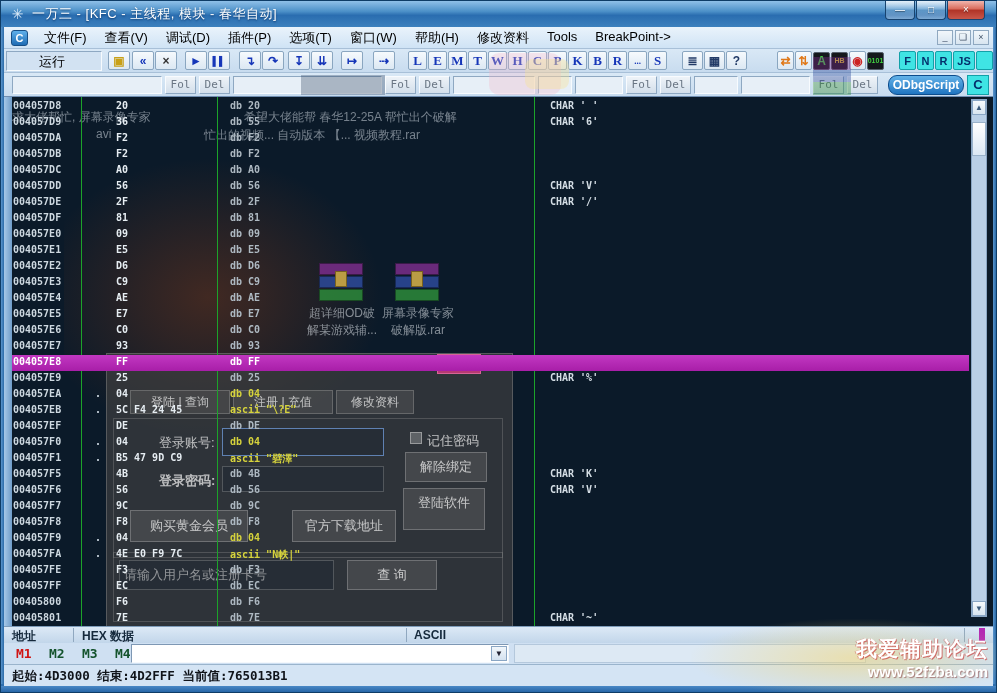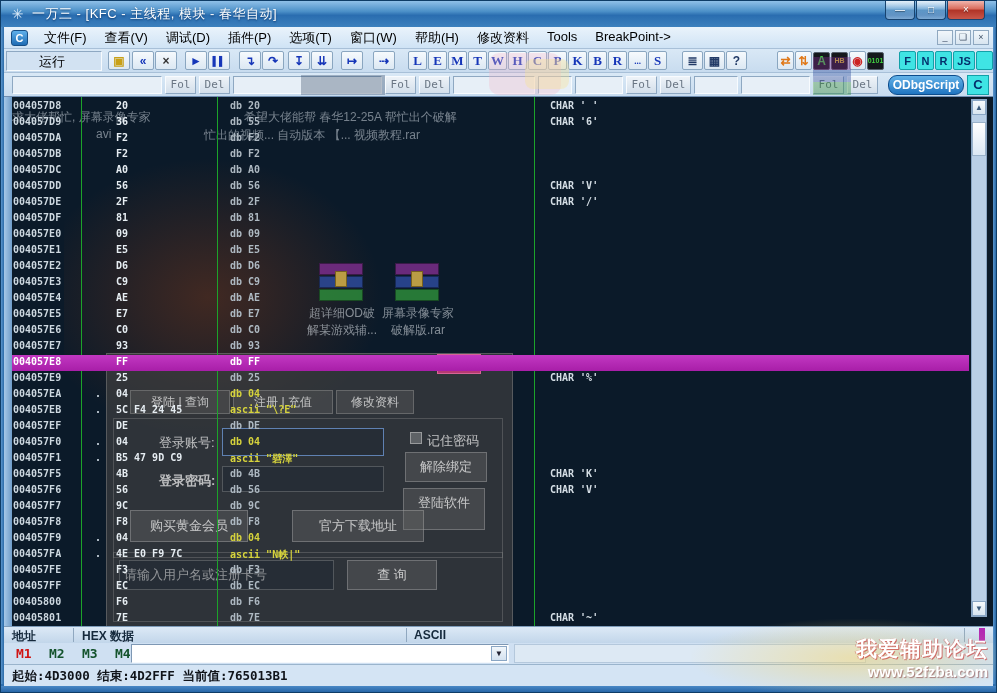--- a/index.html
+++ b/index.html
@@ -274,21 +274,21 @@
       <div class="grp" style="left:6px;top:64px;width:390px;height:140px;"></div>
       <div class="dlg-label" style="left:52px;top:80px;">登录账号:</div>
       <div class="dlg-input" style="left:115px;top:74px;width:162px;height:28px;border-color:rgba(110,150,210,.8);"></div>
       <div class="dlg-label" style="left:52px;top:118px;font-weight:bold;">登录密码:</div>
       <div class="dlg-input" style="left:115px;top:112px;width:162px;height:26px;"></div>
       <div class="chk" style="left:303px;top:78px;"></div>
       <div class="dlg-label" style="left:320px;top:78px;">记住密码</div>
       <div class="dlg-btn" style="left:298px;top:98px;width:82px;height:30px;line-height:28px;">解除绑定</div>
       <div class="dlg-btn" style="left:296px;top:134px;width:82px;height:42px;line-height:28px;">登陆软件</div>
       <div class="dlg-btn" style="left:23px;top:156px;width:118px;height:32px;line-height:30px;">购买黄金会员</div>
-      <div class="dlg-btn" style="left:185px;top:156px;width:132px;height:32px;line-height:30px;">官方下载地址</div>
+      <div class="dlg-btn" style="left:185px;top:156px;width:104px;height:32px;line-height:30px;">官方下载地址</div>
       <div class="grp" style="left:6px;top:198px;width:390px;height:70px;"></div>
       <div class="dlg-input" style="left:12px;top:206px;width:215px;height:30px;line-height:28px;padding-left:4px;color:rgba(215,215,215,.6);">请输入用户名或注册卡号</div>
       <div class="dlg-btn" style="left:240px;top:206px;width:90px;height:30px;line-height:28px;">查  询</div>
       <div class="dlg-close">×</div>
     </div>
 
     <div class="gline" style="left:77px;"></div>
     <div class="gline" style="left:213px;"></div>
     <div class="gline" style="left:530px;"></div>
 

